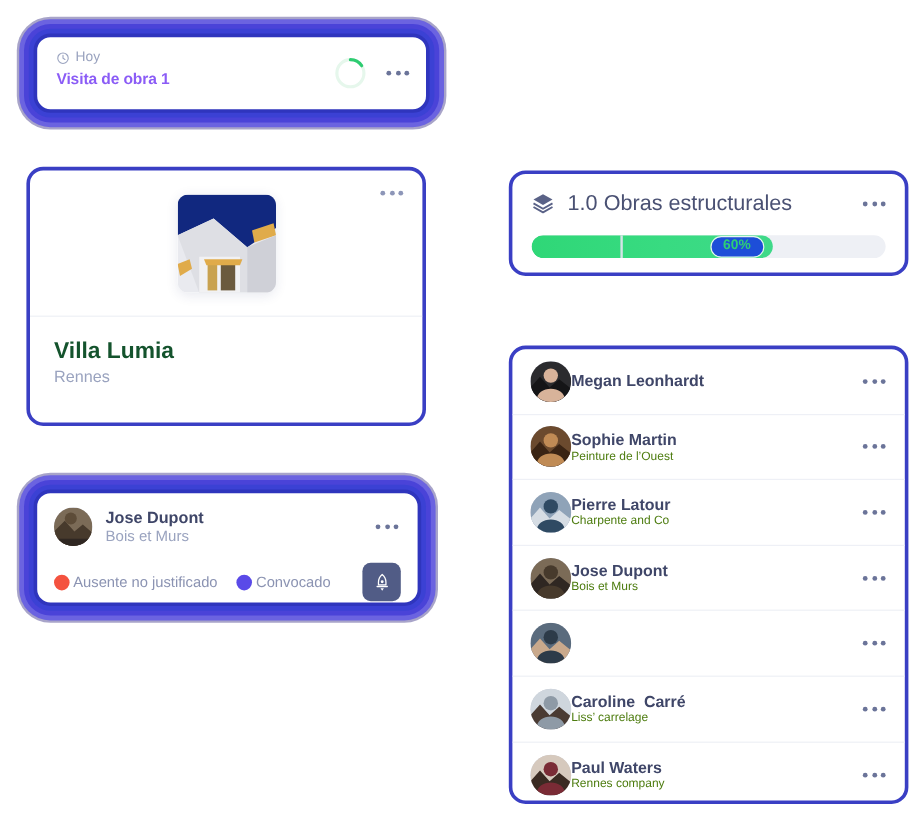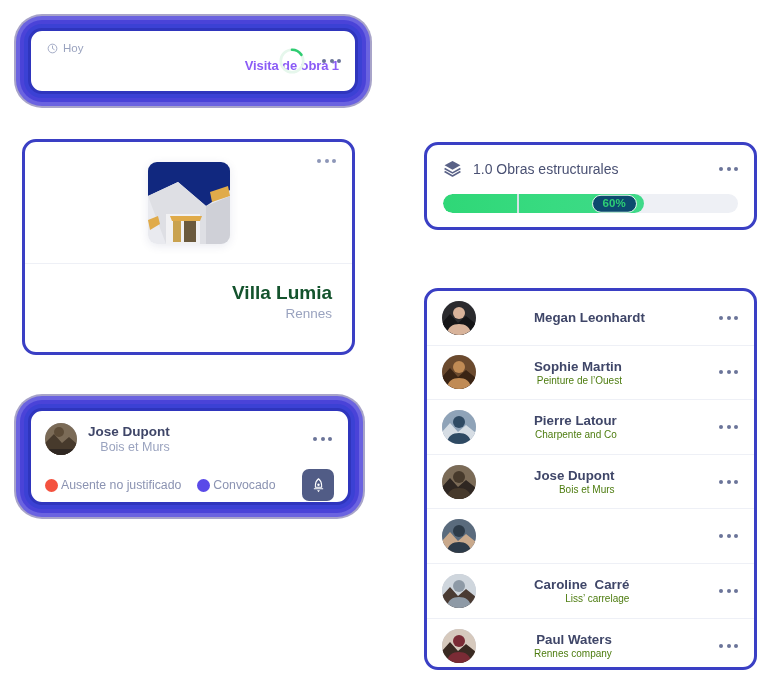--- a/index.html
+++ b/index.html
@@ -6,21 +6,21 @@
 
   body {
     width: 770px;
     height: 682px;
     background: #ffffff;
     font-family: "Liberation Sans", sans-serif;
     position: relative;
     overflow: hidden;
   }
 
-  .stage { position: relative; width: 770px; height: 634px; text-align: right; }
+  .stage { position: relative; width: 770px; height: 634px; }
 
   
   .card {
     position: absolute;
     background: #ffffff;
     border-radius: 14px;
   }
   .card-bordered {
     border: 3px solid #3a3fc4;
   }
@@ -126,58 +126,58 @@
   .pen-btn svg { display: block; }
 
   
   #card-progress {
     left: 424px; top: 142px; width: 333px; height: 88px;
     padding: 14px 16px 0 16px;
   }
   .prog-head { display: flex; align-items: center; }
   .layers-icon { width: 19px; height: 19px; display: block; flex: none; }
   .prog-title {
-    margin-left: 11px; font-size: 14px; color: #4a5173; font-weight: normal;
+    margin-left: 11px; font-size: 18px; color: #4a5173; font-weight: normal;
   }
   .prog-head .dots { margin-left: auto; }
   .bar-wrap {
     margin-top: 16px; position: relative;
     height: 19px; border-radius: 10px;
     background: #eef0f5; overflow: hidden;
   }
   .bar-fill {
     position: absolute; left: 0; top: 0; bottom: 0;
     border-radius: 10px;
     background: linear-gradient(90deg, #2fd777 0%, #38db81 55%, #3fd989 100%);
   }
   .bar-tick {
     position: absolute; top: 0; bottom: 0; width: 2px;
     background: rgba(222,228,236,0.95);
   }
   .bar-badge {
     position: absolute; top: 50%; transform: translateY(-50%);
-    background: #0c4a6e; border: 1.5px solid #e4f7ec;
+    background: #1d4ed8; border: 1.5px solid #e4f7ec;
     color: #2ecf74; font-size: 11.5px; font-weight: bold;
     border-radius: 10px; padding: 2px 10px 3px 10px;
     line-height: 1;
   }
 
   
   #card-people {
     left: 424px; top: 288px; width: 333px; height: 382px;
     overflow: hidden;
   }
   .person {
     display: flex; align-items: center;
     height: 54.6px; padding: 0 16px 0 15px;
     border-bottom: 1px solid #eef0f6;
   }
   .person:last-child { border-bottom: none; }
   .person .avatar { width: 34px; height: 34px; }
-  .person-names { margin-left: 30px; padding-left: 28px; }
+  .person-names { margin-left: 0; }
   .person-name {
     font-size: 13.3px; font-weight: bold; color: #3f4668;
     white-space: pre;
   }
   .person-sub { font-size: 10px; color: #4d7c0f; margin-top: 1px; }
   .person .dots { margin-left: auto; }
 </style>
 </head>
 <body>
 

